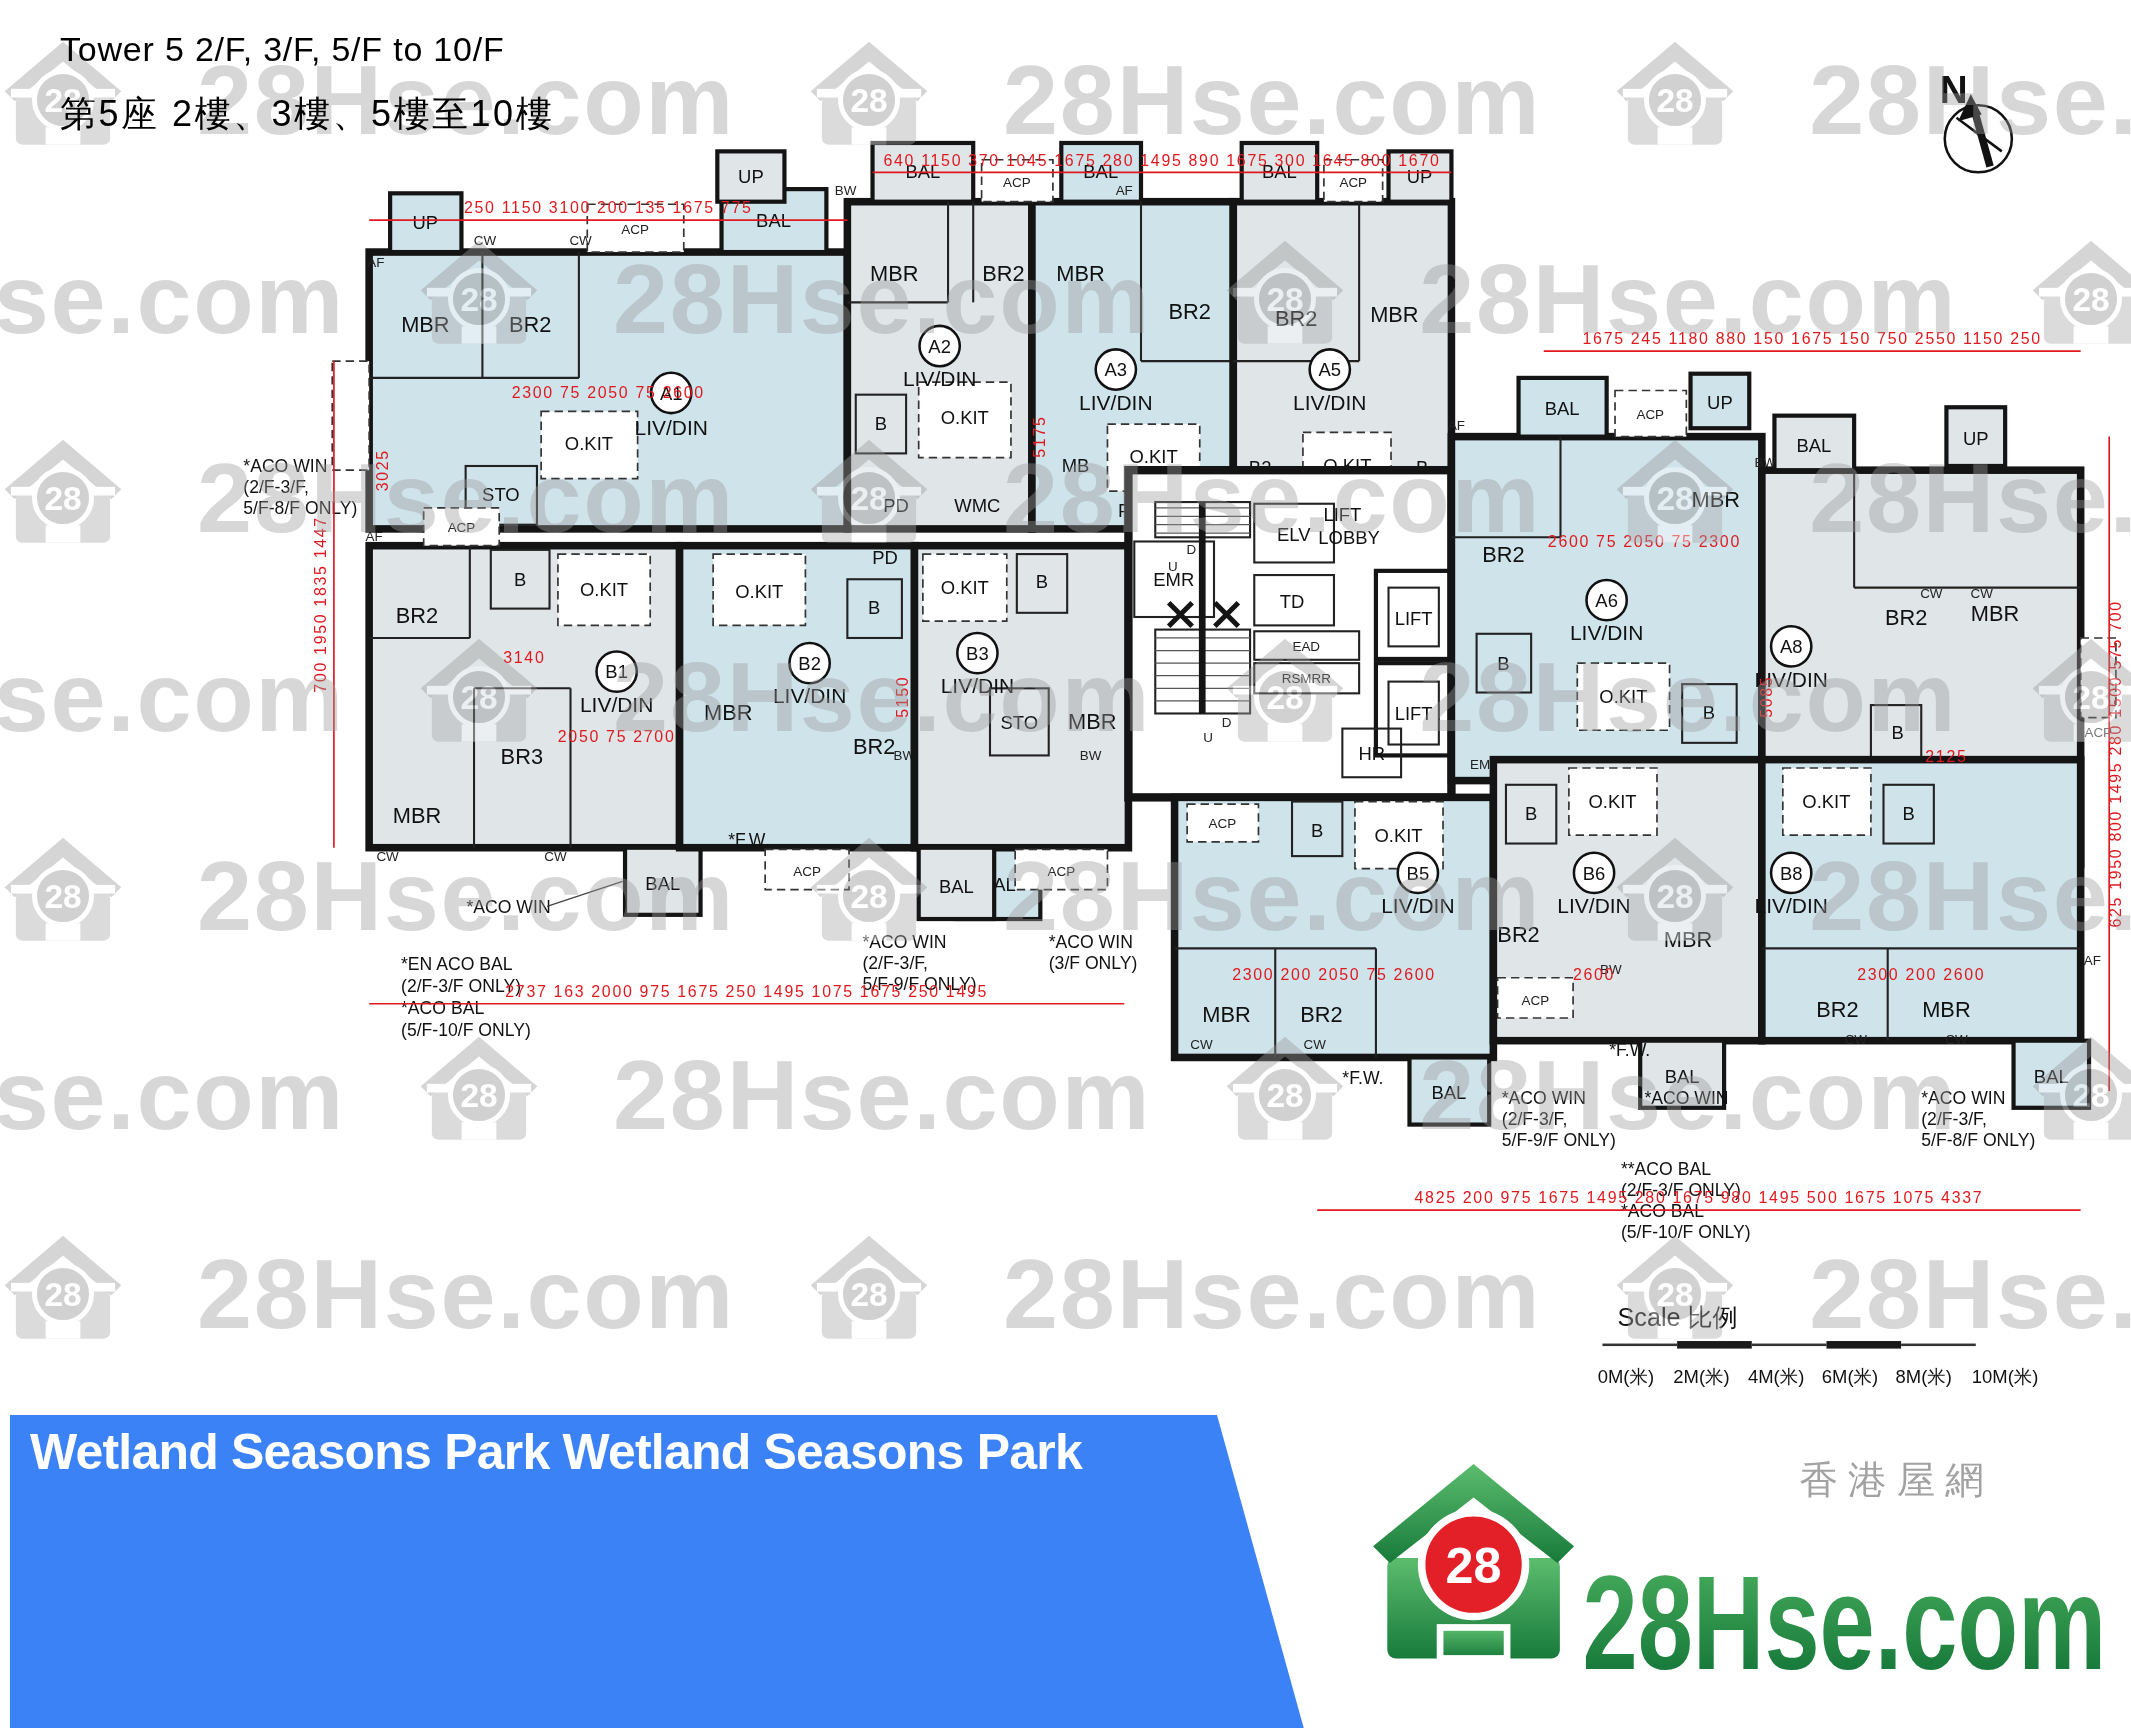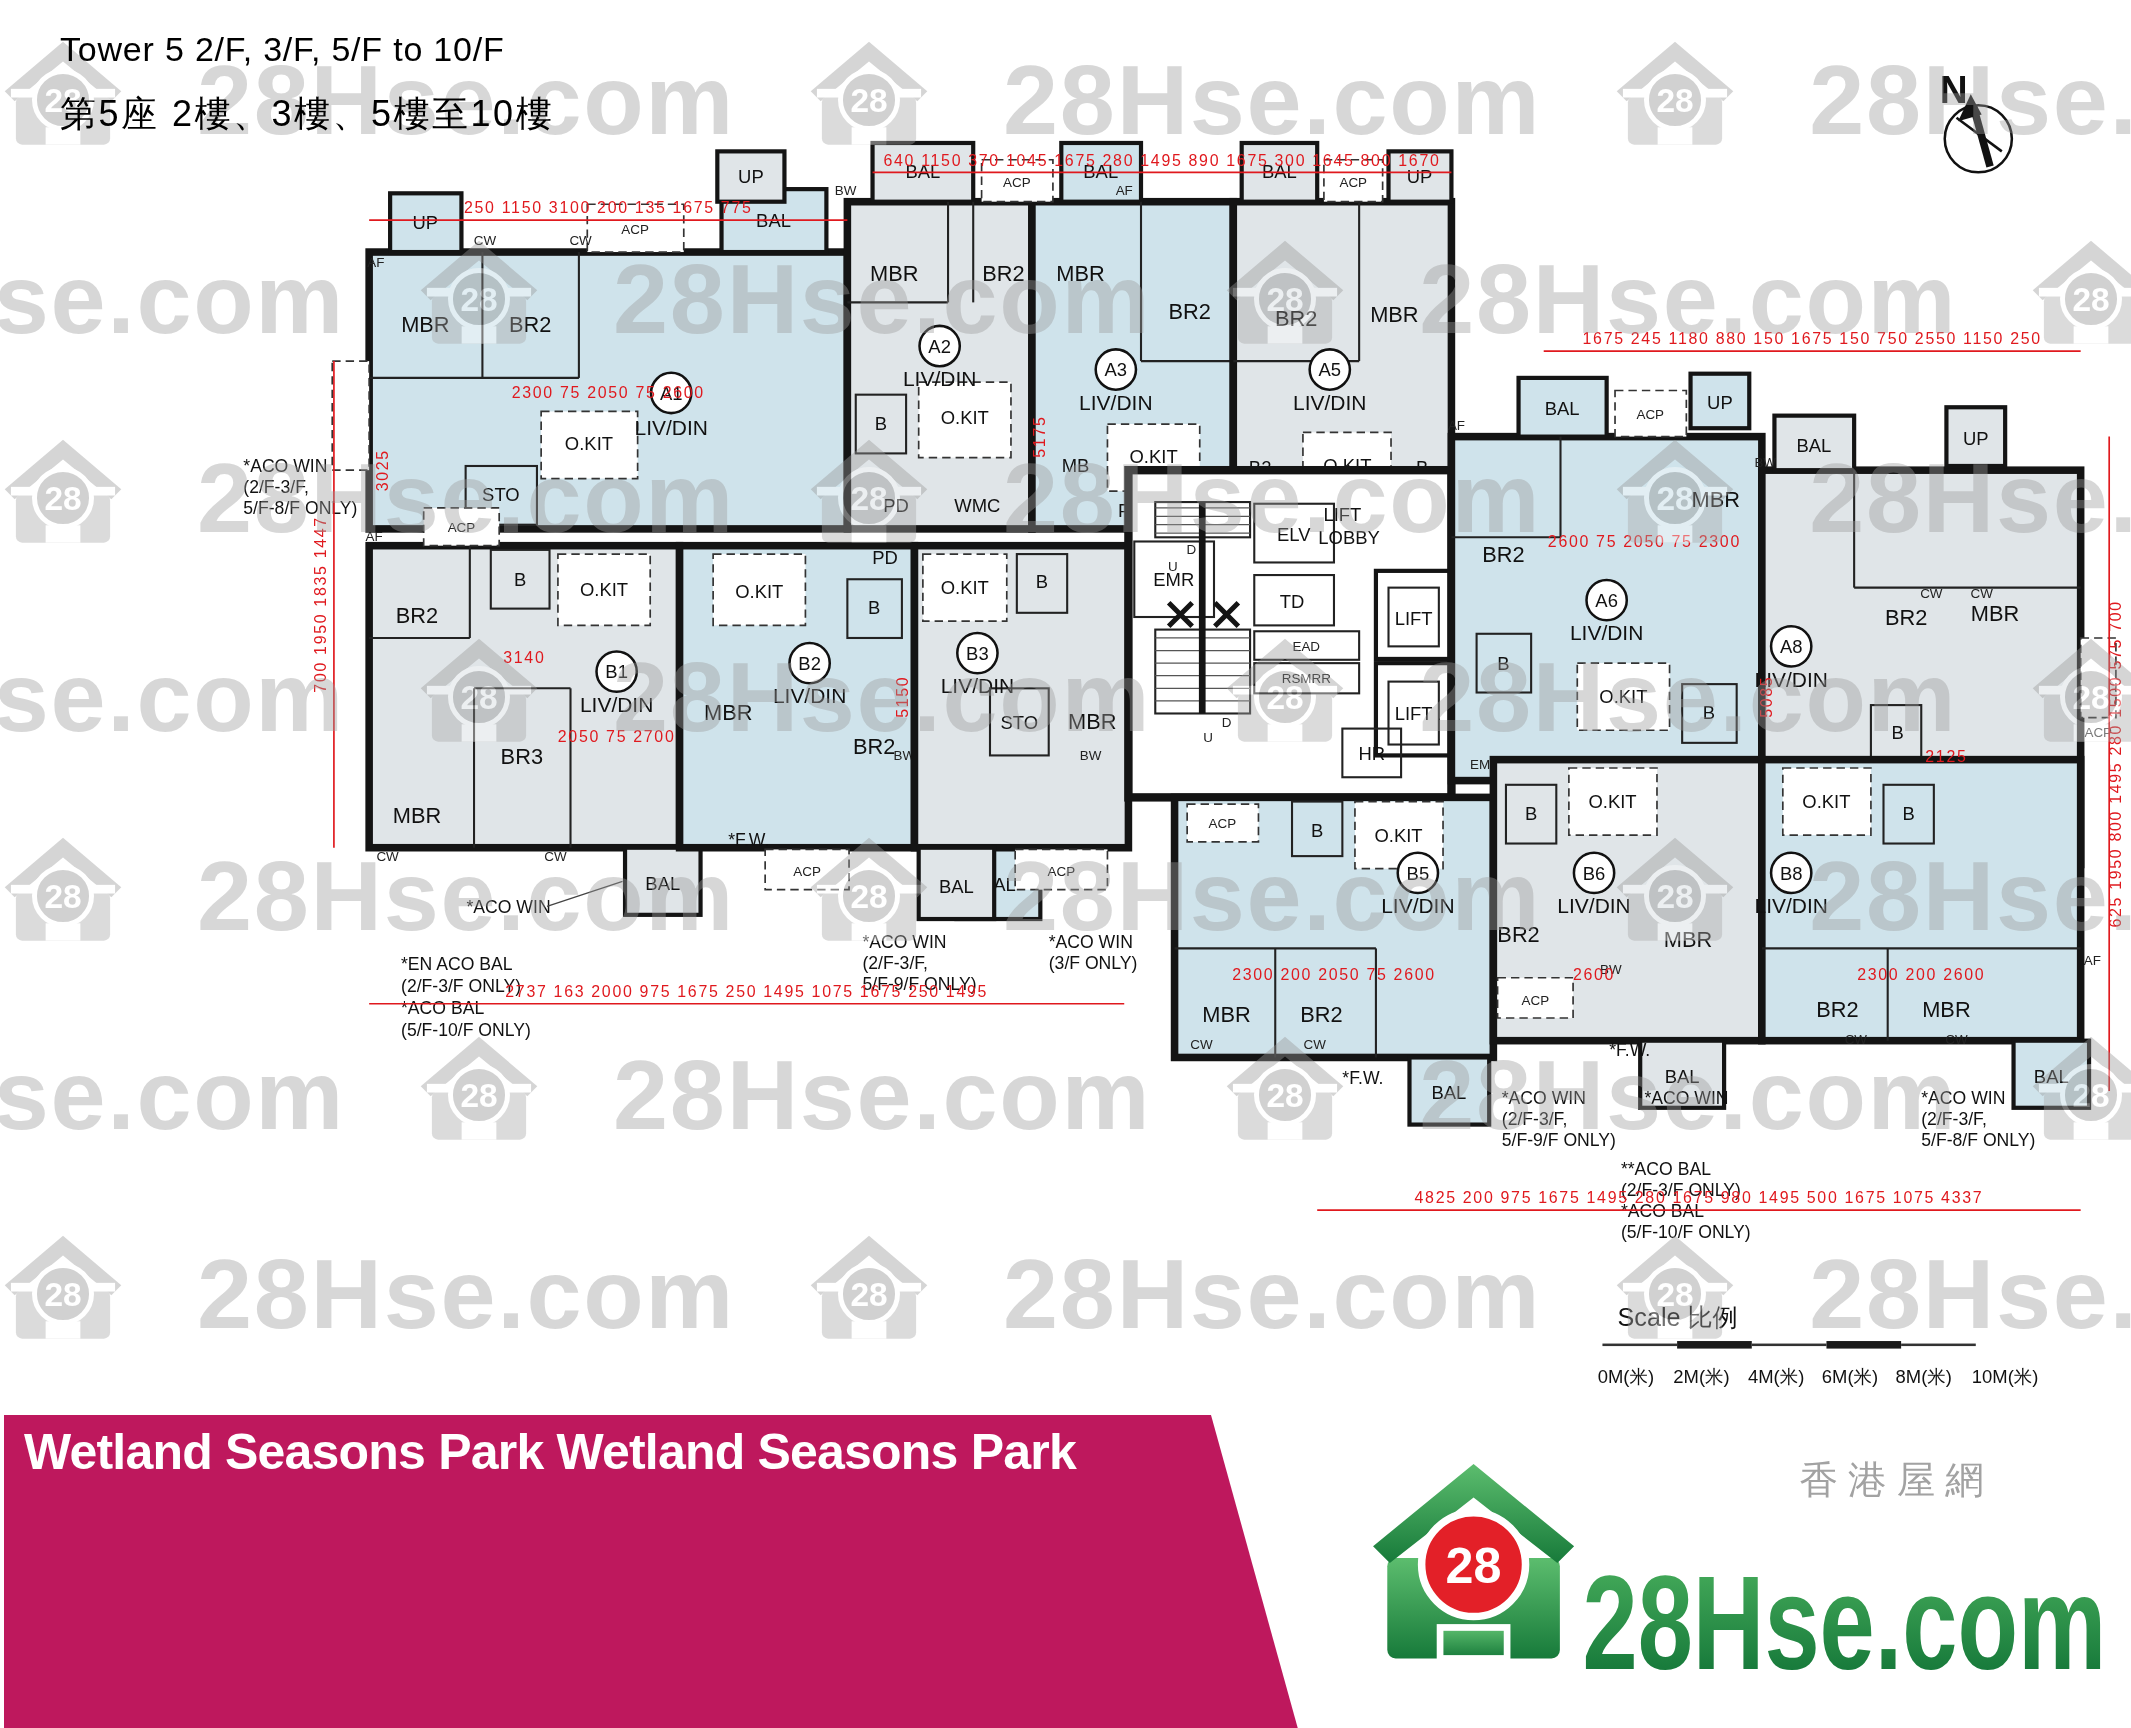--- a/index.html
+++ b/index.html
@@ -30,21 +30,21 @@
   .sml{font-size:16px;fill:#222;text-anchor:middle}
   .nt{font-size:21px;fill:#111;text-anchor:start}
   .red{stroke:#e0191e;stroke-width:2;fill:none}
   .rtx{font-size:19px;fill:#e0191e;letter-spacing:2px;text-anchor:middle}
   .cir{fill:#ffffff;stroke:#111;stroke-width:3}
   .uid{font-size:22px;fill:#111;text-anchor:middle}
   .liv{font-size:25px;fill:#111;text-anchor:middle}
   .ldr{stroke:#444;stroke-width:1.5;fill:none}
   .hatch{stroke:#555;stroke-width:1.5}
   
-  .f-green{position:absolute;left:4px;top:1415px;width:1296px;height:314px;background:#be185d;
+  .f-green{position:absolute;left:10px;top:1415px;width:1296px;height:314px;background:#3b82f6;
            clip-path:polygon(0 0,1207px 0,1294px 314px,0 314px);z-index:5;color:#fff}
   .f1{position:absolute;left:20px;top:8.4px;font-size:50px;font-weight:bold;letter-spacing:-0.8px}
   .f2{position:absolute;left:20px;top:72px;font-size:74px;font-weight:bold}
   .f3{position:absolute;left:20px;top:181px;font-size:69px;font-weight:bold}
   .logo-svg{position:absolute;left:1343px;top:1418px;z-index:5}
 </style>
 </head>
 <body>
 
 <svg width="0" height="0" style="position:absolute">

